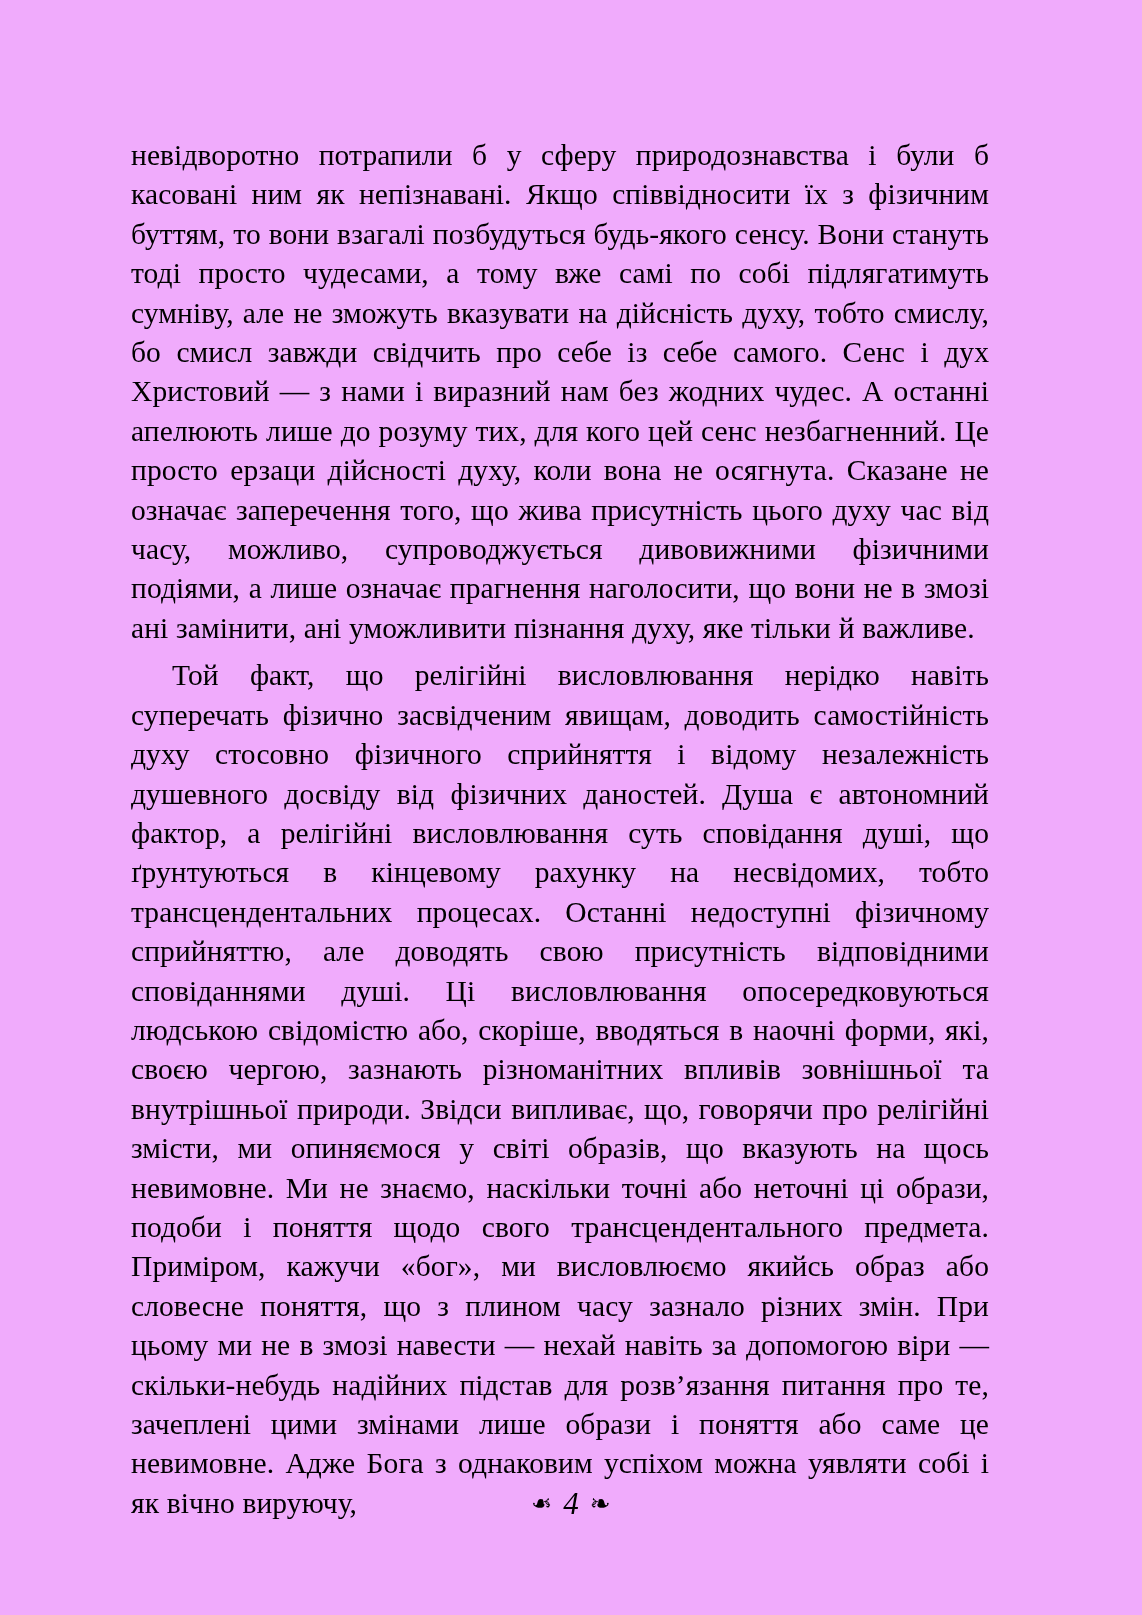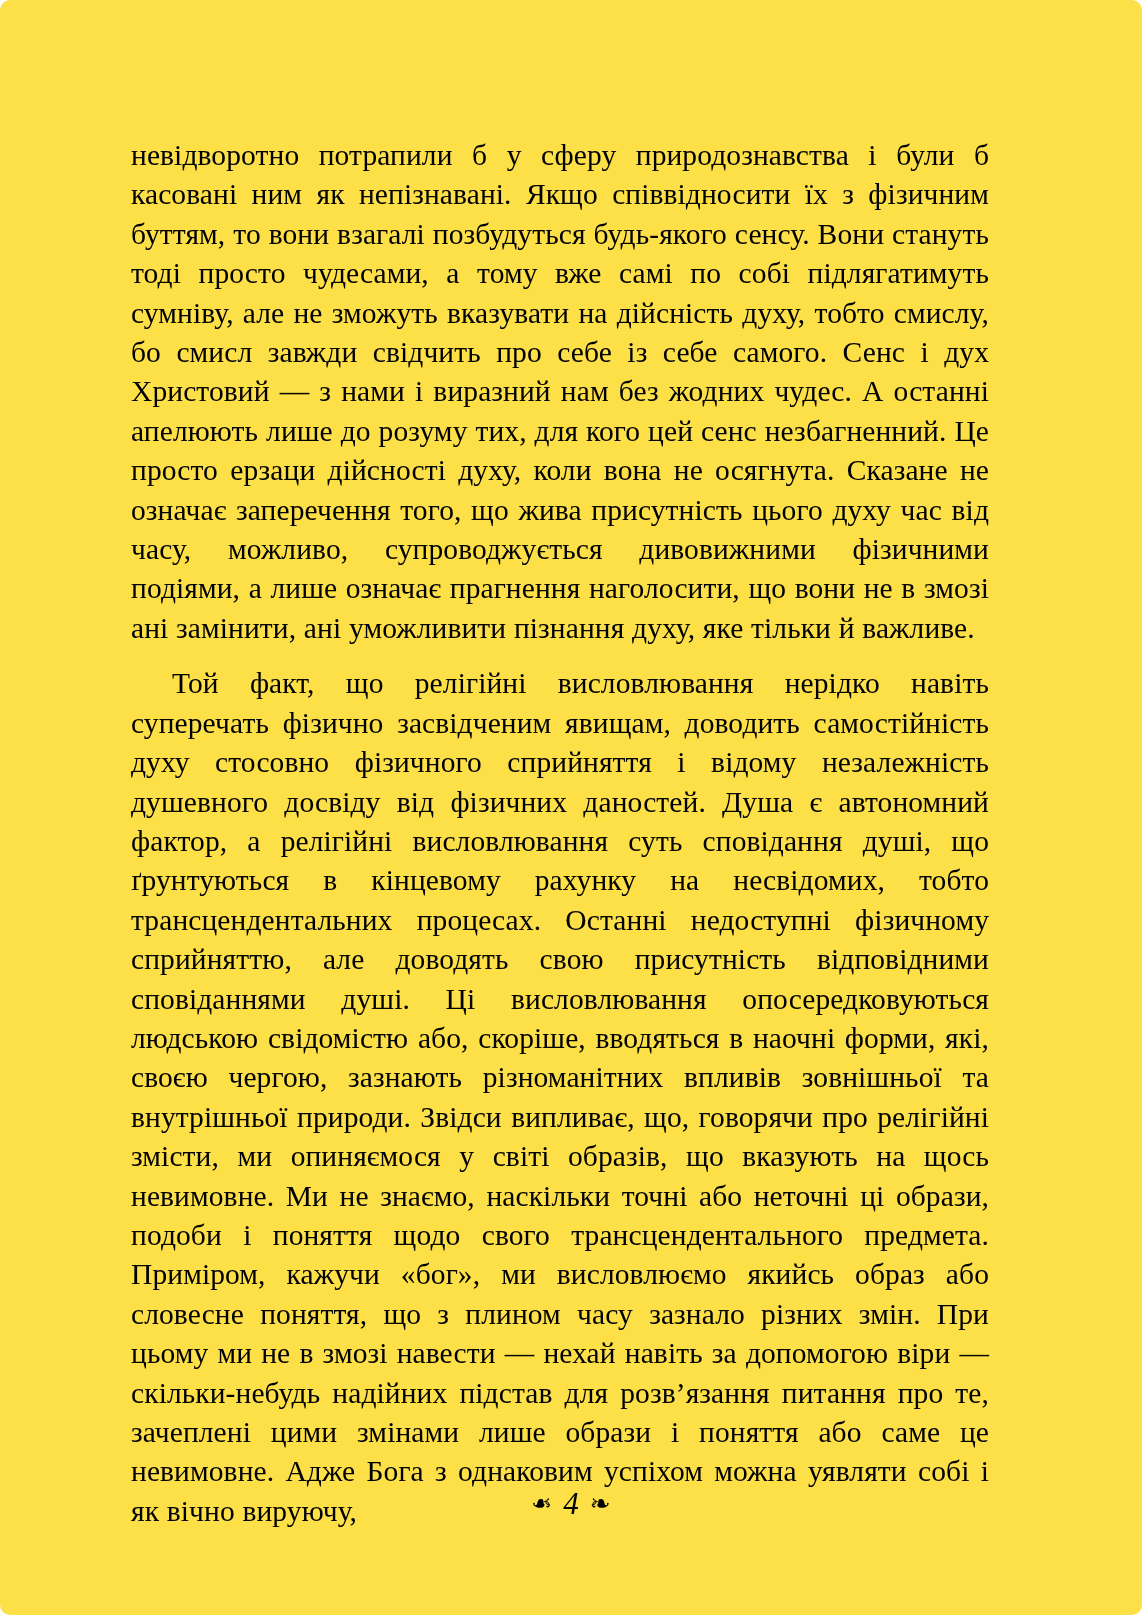--- a/index.html
+++ b/index.html
@@ -37,21 +37,21 @@
     text-justify: inter-word;
     font-size: 29.5px;
     line-height: 39.4px;
     letter-spacing: 0.1px;
     word-spacing: 0.2px;
     hyphens: none;
     -webkit-hyphens: none;
   }
 
   .para + .para {
-    margin-top: 16px;
+    margin-top: 8px;
   }
 
   .para.indent {
     text-indent: 41px;
   }
 
   
   .para:last-child {
     text-align: justify;
   }
@@ -86,21 +86,21 @@
   .folio .num {
     display: inline-block;
     font-family: "Liberation Serif", "DejaVu Serif", serif;
     font-style: italic;
     font-size: 31px;
   }
 </style>
 </head>
 <body style="color: rgb(0, 0, 0);">
 
-<div class="page" style="background: #fde047; border-radius: 10px;">
+<div class="page" style="background: #f0abfc;">
 
   <div class="text-column">
 
     <p class="para">невідворотно потрапили б у сферу природознавства і були б касовані ним як непізнавані. Якщо співвідносити їх з фізичним буттям, то вони взагалі позбудуться будь-якого сенсу. Вони стануть тоді просто чудесами, а тому вже самі по собі підлягатимуть сумніву, але не зможуть вказувати на дійсність духу, тобто смислу, бо смисл завжди свідчить про себе із себе самого. Сенс і дух Христовий — з нами і виразний нам без жодних чудес. А останні апелюють лише до розуму тих, для кого цей сенс незбагненний. Це просто ерзаци дійсності духу, коли вона не осягнута. Сказане не означає заперечення того, що жива присутність цього духу час від часу, можливо, супроводжується дивовижними фізичними подіями, а лише означає прагнення наголосити, що вони не в змозі ані замінити, ані уможливити пізнання духу, яке тільки й важливе.</p>
 
     <p class="para indent">Той факт, що релігійні висловлювання нерідко навіть суперечать фізично засвідченим явищам, доводить самостійність духу стосовно фізичного сприйняття і відому незалежність душевного досвіду від фізичних даностей. Душа є автономний фактор, а релігійні висловлювання суть сповідання душі, що ґрунтуються в кінцевому рахунку на несвідомих, тобто трансцендентальних процесах. Останні недоступні фізичному сприйняттю, але доводять свою присутність відповідними сповіданнями душі. Ці висловлювання опосередковуються людською свідомістю або, скоріше, вводяться в наочні форми, які, своєю чергою, зазнають різноманітних впливів зовнішньої та внутрішньої природи. Звідси випливає, що, говорячи про релігійні змісти, ми опиняємося у світі образів, що вказують на щось невимовне. Ми не знаємо, наскільки точні або неточні ці образи, подоби і поняття щодо свого трансцендентального предмета. Приміром, кажучи «бог», ми висловлюємо якийсь образ або словесне поняття, що з плином часу зазнало різних змін. При цьому ми не в змозі навести — нехай навіть за допомогою віри — скільки-небудь надійних підстав для розв’язання питання про те, зачеплені цими змінами лише образи і поняття або саме це невимовне. Адже Бога з однаковим успіхом можна уявляти собі і як вічно вируючу,</p>
 
   </div>
 
   <div class="folio">

